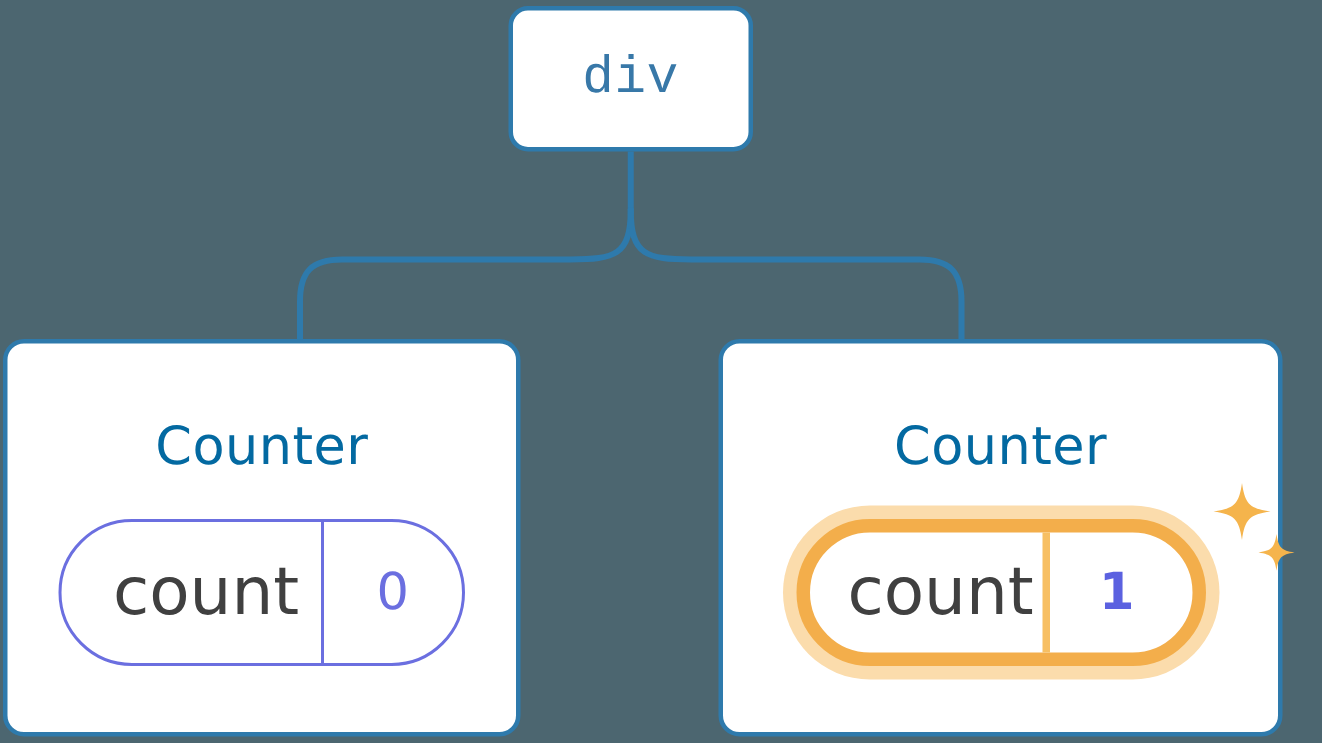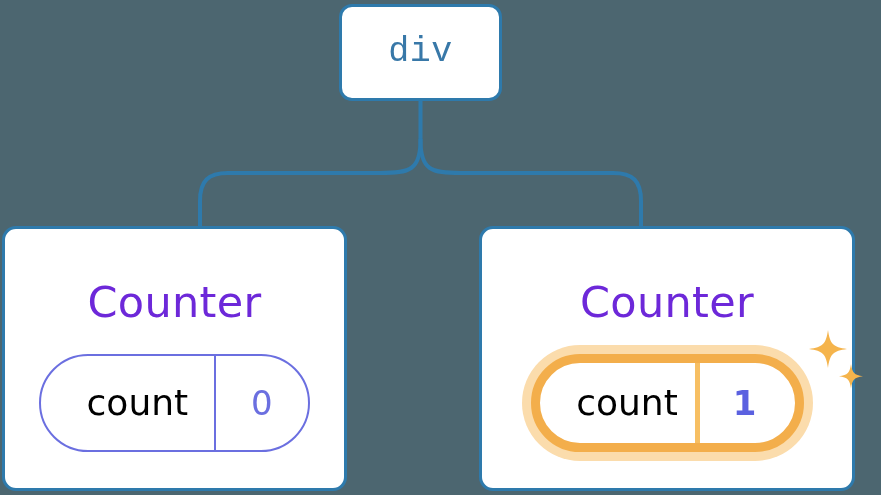--- a/index.html
+++ b/index.html
@@ -65,22 +65,22 @@
     width: 345px;
     height: 265px;
   }
   #node-counter-right {
     left: 479px;
     top: 226px;
     width: 376px;
     height: 265px;
   }
   .counter-title {
-    font-size: 43px;
-    color: #6d28d9;
+    font-size: 35px;
+    color: #0369a1;
     letter-spacing: 0.3px;
     line-height: 1;
     margin-top: 52px;
   }
 
   
   .pill-wrap {
     position: relative;
     display: flex;
     align-items: center;
@@ -126,22 +126,22 @@
     width: 90px;
   }
 
   .pill-key, .pill-val {
     display: flex;
     align-items: center;
     justify-content: center;
     box-sizing: border-box;
   }
   .pill-key-text {
-    font-size: 36px;
-    color: #000000;
+    font-size: 44px;
+    color: #404040;
     line-height: 1;
     margin-left: 20px;
   }
   .pill-val-text {
     font-size: 34px;
     color: #6b6fe0;
     line-height: 1;
   }
   .pill-val-text.bold {
     font-weight: bold;

